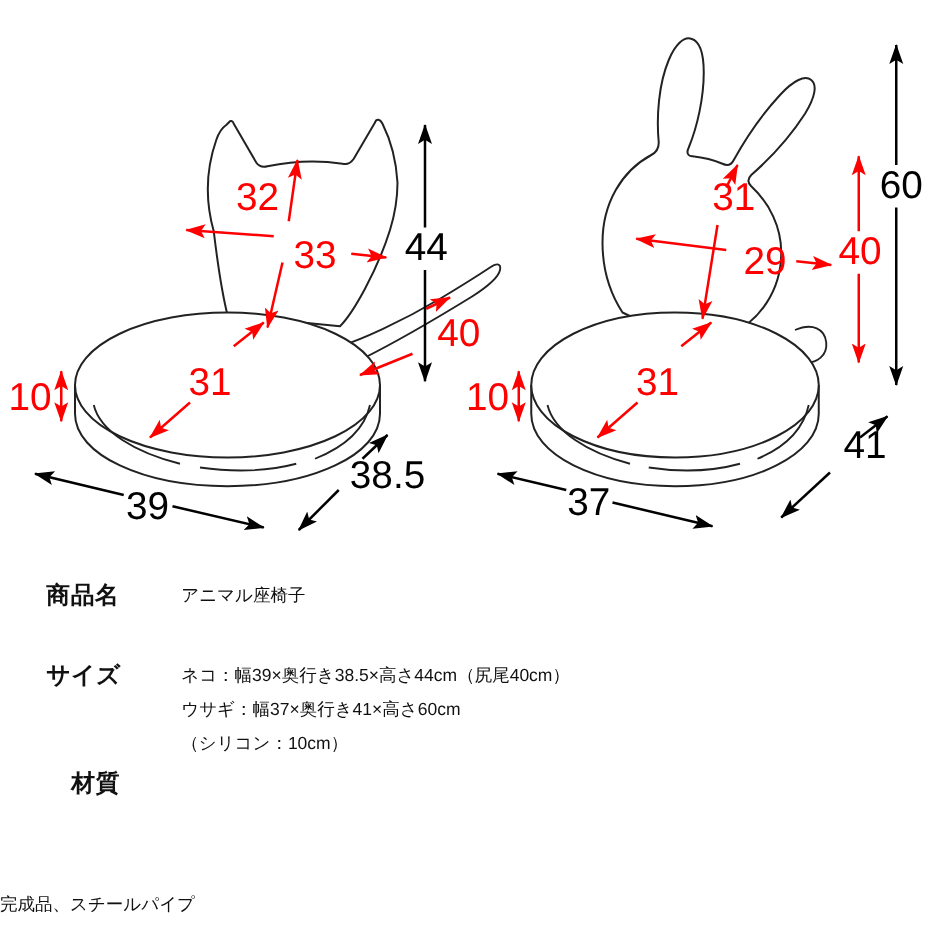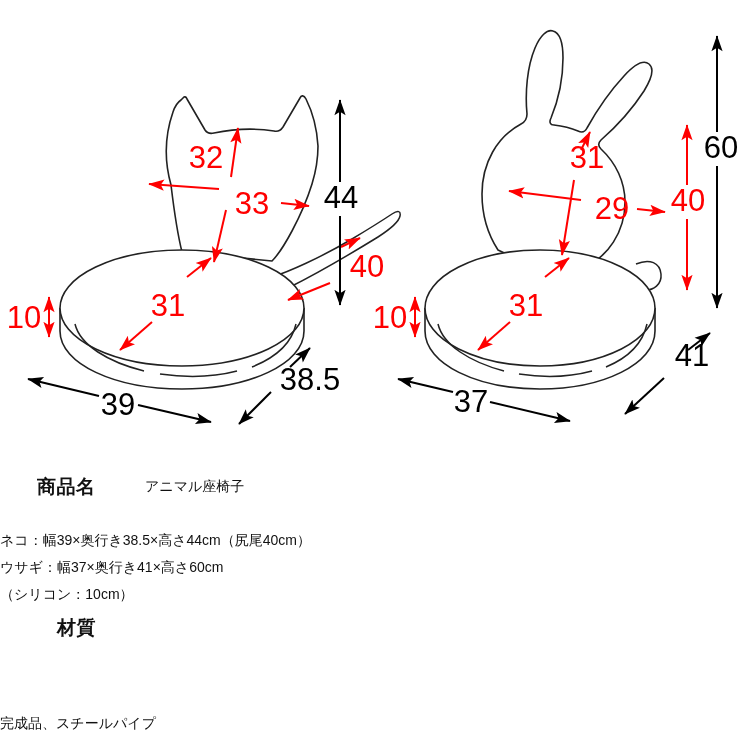--- a/index.html
+++ b/index.html
@@ -36,21 +36,21 @@
     color:#111111;
     white-space:nowrap;
   }
   .spec-value{
     flex:1 1 auto;
     font-size:14px;line-height:27px;
     color:#111111;
     white-space:pre-line;
     letter-spacing:0px;
   }
-  #row-name{top:18px;}
+  #row-name{top:8px;}
   #row-size{top:72px;}
   #row-material{top:159px;padding-left:20px;}
   #row-note{top:255px;}
 </style>
 </head>
 <body>
 
 <div id="page">
 
   <div id="diagram-area">
@@ -238,20 +238,21 @@
   </div>
 
   <div id="spec-table">
 
     <div class="spec-row" id="row-name">
       <div class="spec-label">商品名</div>
       <div class="spec-value">アニマル座椅子</div>
     </div>
 
     <div class="spec-row" id="row-size">
+      <div class="spec-label">サイズ</div>
       <div class="spec-value">ネコ：幅39×奥行き38.5×高さ44cm（尻尾40cm）
 ウサギ：幅37×奥行き41×高さ60cm
 （シリコン：10cm）</div>
     </div>
 
     <div class="spec-row" id="row-material">
       <div class="spec-label">材質</div>
     </div>
 
     <div class="spec-row" id="row-note">

